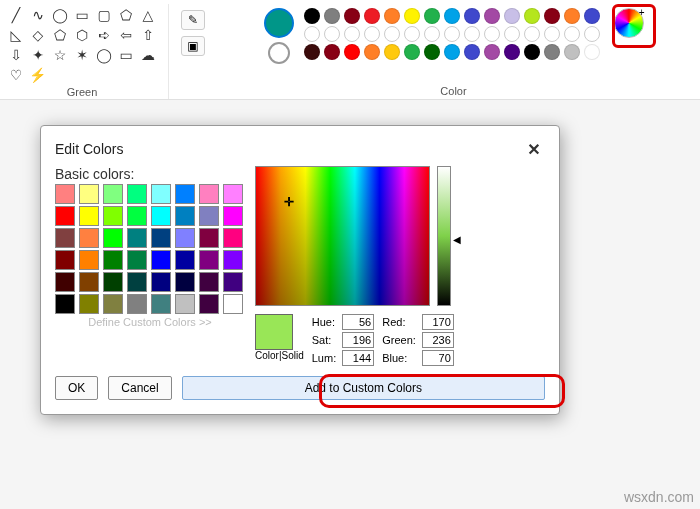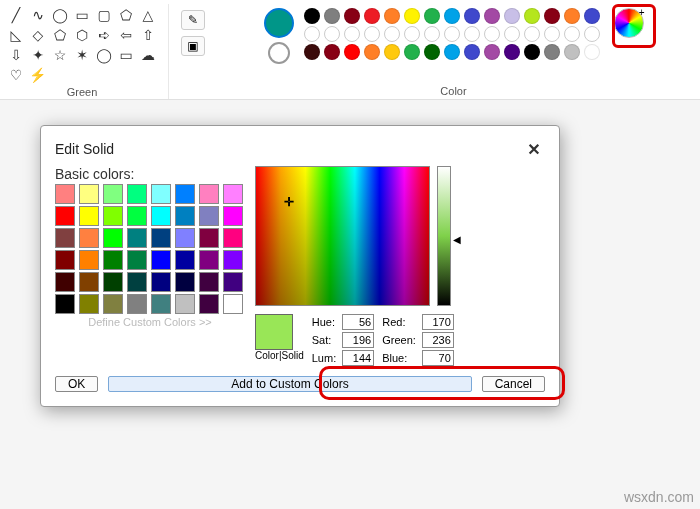--- a/index.html
+++ b/index.html
@@ -44,21 +44,21 @@
 .spectrum{width:175px;height:140px;background:linear-gradient(to bottom,rgba(255,255,255,0) 0%,rgba(0,0,0,.4) 100%),linear-gradient(to right,red,orange,yellow,lime,cyan,blue,magenta,red);position:relative;border:1px solid #888}
 .cross{position:absolute;left:28px;top:28px;font-size:12px;font-weight:bold;color:#000}
 .lum-bar{position:absolute;left:182px;top:0;width:14px;height:140px;background:linear-gradient(to bottom,#fff,#7fd14a,#000);border:1px solid #888}
 .lum-arrow{position:absolute;left:198px;top:68px;font-size:10px;color:#000}
 .values{display:flex;gap:8px;margin-top:8px;align-items:flex-start}
 .preview{width:38px;height:36px;border:1px solid #666}
 .prev-lbl{font-size:10px;text-align:center}
 .num-grid{display:grid;grid-template-columns:auto 34px auto 34px;gap:2px 6px;font-size:11px;align-items:center}
 .num-grid input{width:32px;height:16px;font-size:11px;border:1px solid #888;text-align:right;padding-right:2px}
 .dlg-btns{display:flex;gap:10px;margin-top:10px;align-items:center}
-.btn{height:16px;font-size:12px;border:1px solid #888;background:#fafafa;border-radius:2px;padding:0 12px}
+.btn{height:24px;font-size:12px;border:1px solid #888;background:#fafafa;border-radius:2px;padding:0 12px}
 .btn.add{flex:1;background:#e4eefb;border:1px solid #7aa8d8}
 .add-hl{position:absolute;left:278px;bottom:6px;width:246px;height:34px;border:3px solid #d00;border-radius:10px;pointer-events:none}
 </style>
 </head>
 <body>
 
 <div class="ribbon">
   <div class="section">
     <div class="shapes-grid">
       <span>╱</span>
@@ -150,21 +150,21 @@
           <span style="font-size:10px;position:absolute;top:-2px;right:-2px">+</span>
         </div>
     </div>
     <div class="sec-label">Color</div>
   </div>
 </div>
 <div class="custom-btn-hl"></div>
 
 <div class="dialog">
   <div class="dlg-head">
-    <div class="dlg-title">Edit Solid</div>
+    <div class="dlg-title">Edit Colors</div>
     <button class="dlg-close">✕</button>
   </div>
   <div class="dlg-body">
     <div class="left-pane">
       <div class="label">Basic colors:</div>
       <div class="basic-grid" id="basic-grid">
           <div class="bsw" style="background: rgb(255, 128, 128);"></div>
           <div class="bsw" style="background: rgb(255, 255, 128);"></div>
           <div class="bsw" style="background: rgb(128, 255, 128);"></div>
           <div class="bsw" style="background: rgb(0, 255, 128);"></div>
@@ -238,19 +238,19 @@
           <span>Lum:</span>
           <input value="144" style="">
           <span>Blue:</span>
           <input value="70" style="">
         </div>
       </div>
     </div>
   </div>
   <div class="dlg-btns">
     <button class="btn">OK</button>
+    <button class="btn">Cancel</button>
     <button class="btn add">Add to Custom Colors</button>
-    <button class="btn">Cancel</button>
   </div>
   <div class="add-hl"></div>
 </div>
 
 <div class="watermark">wsxdn.com</div>
 
 </body></html>

